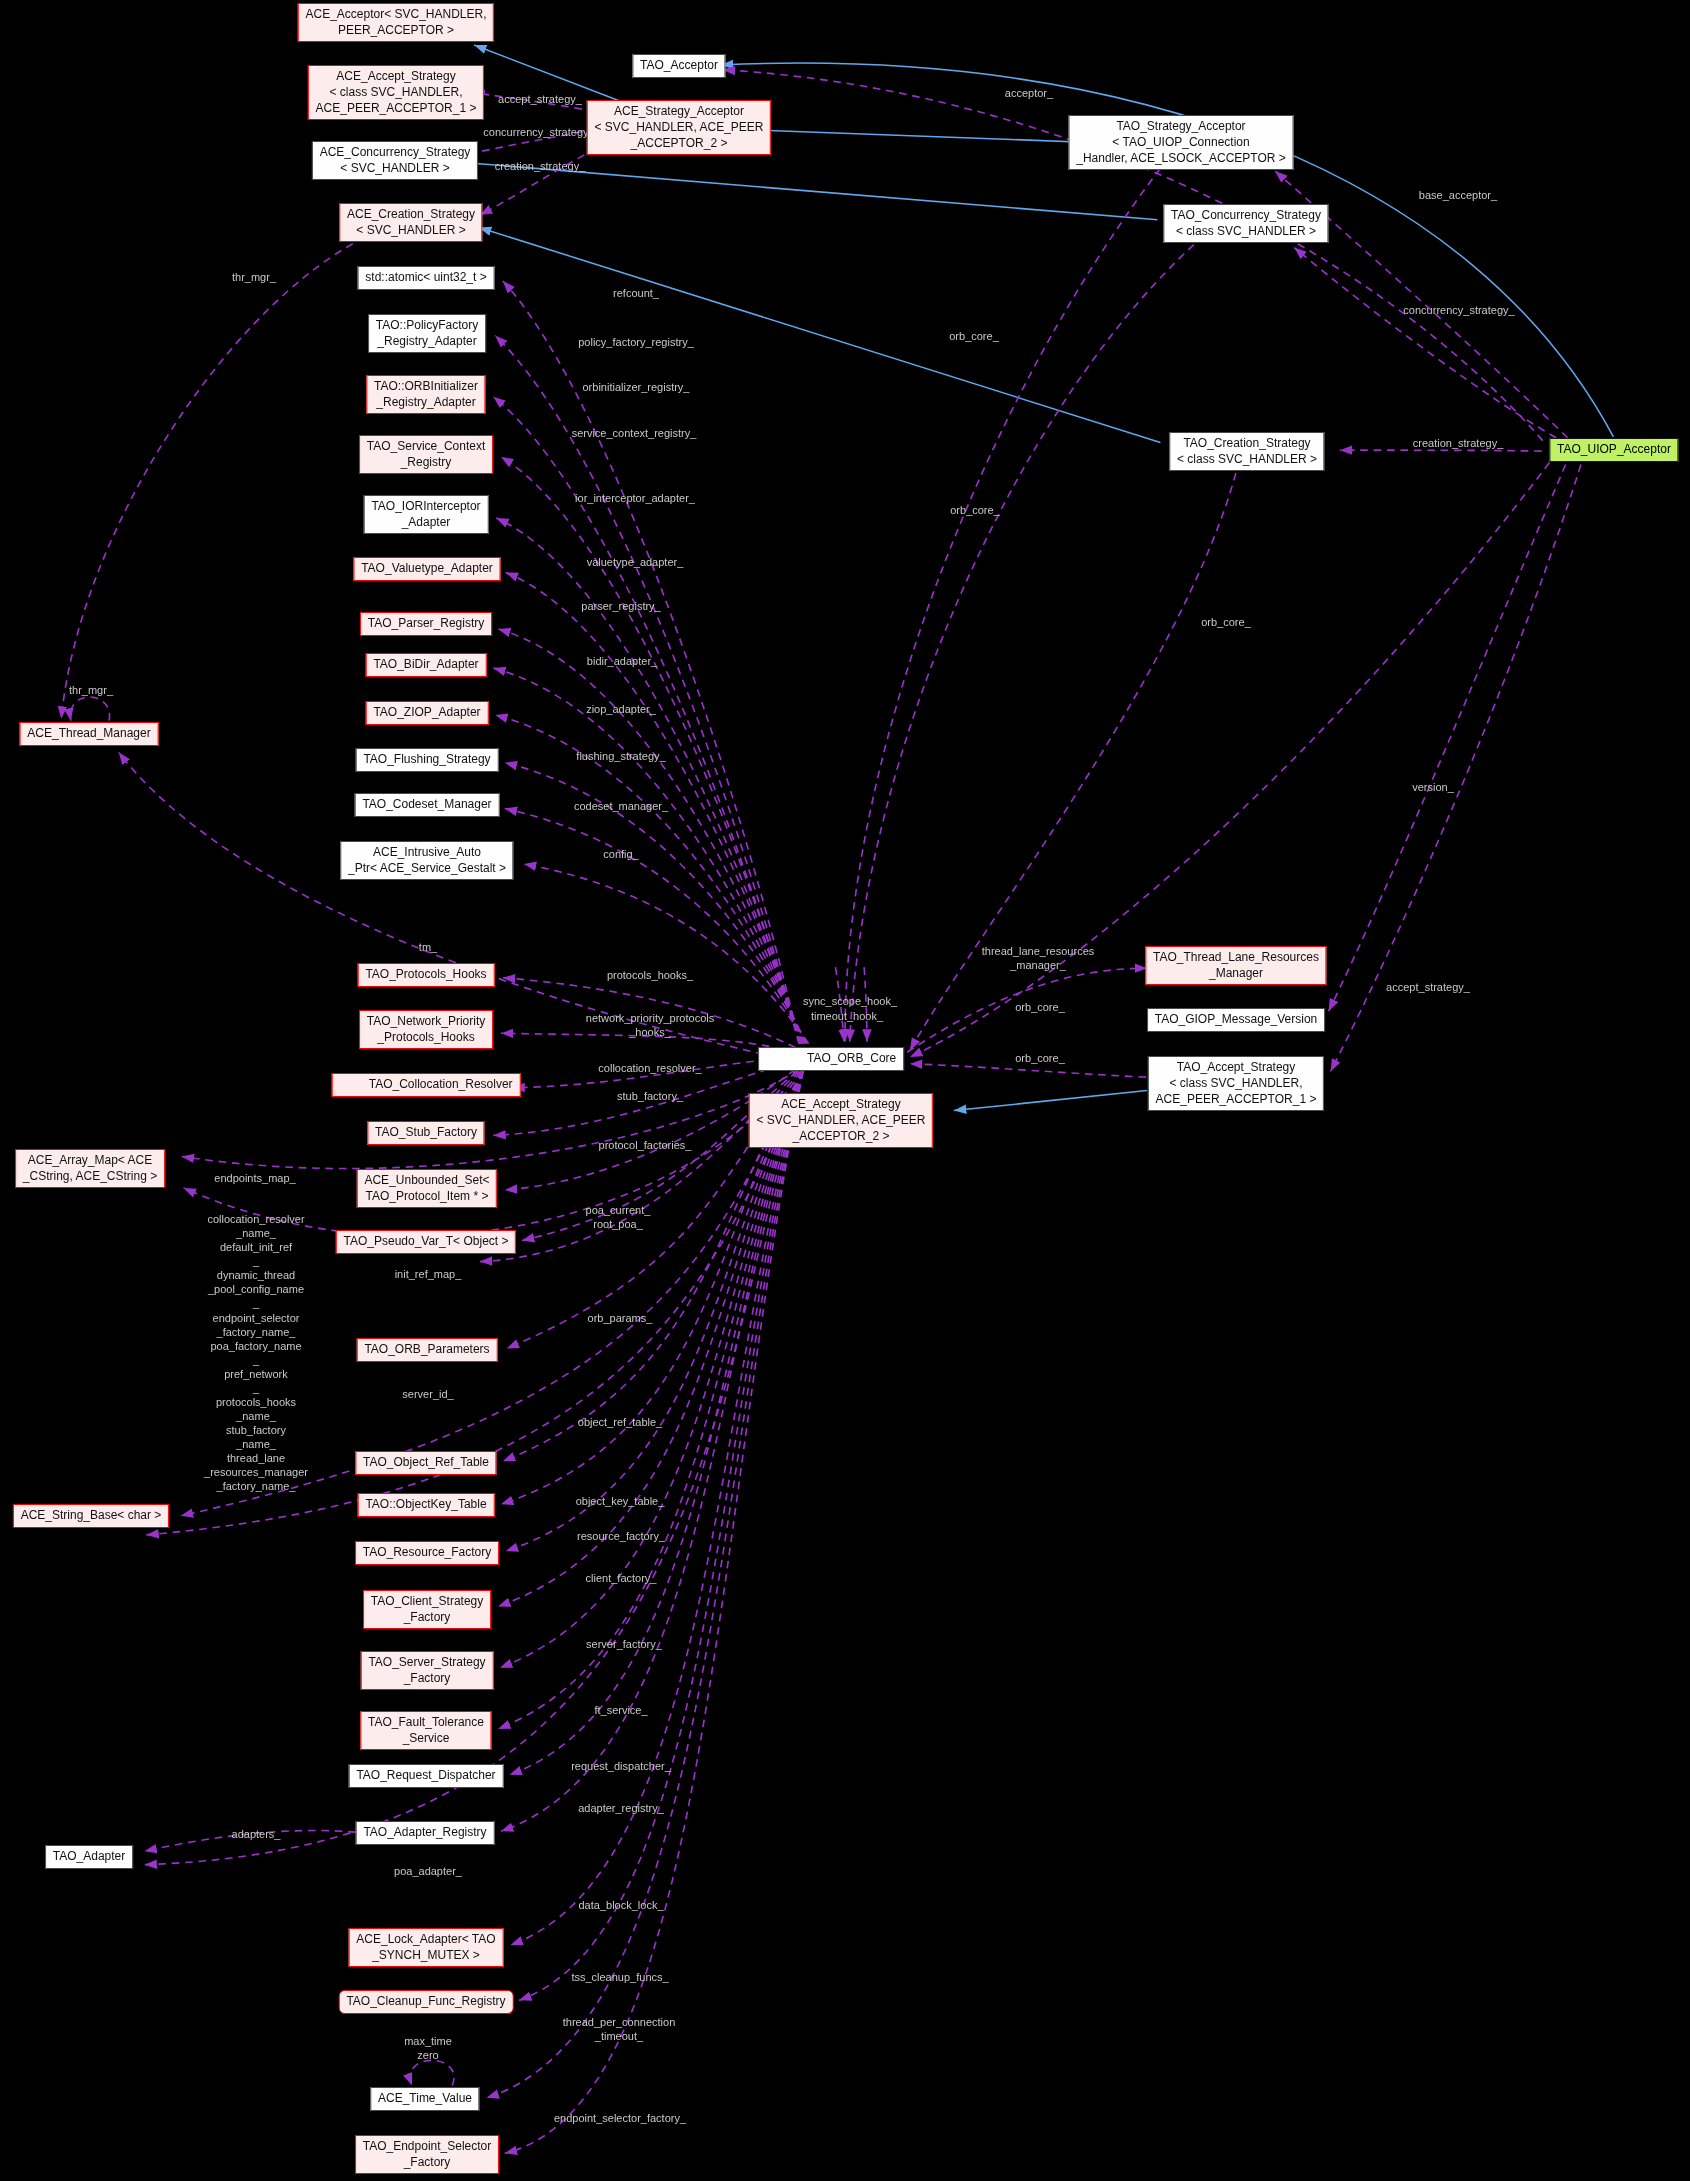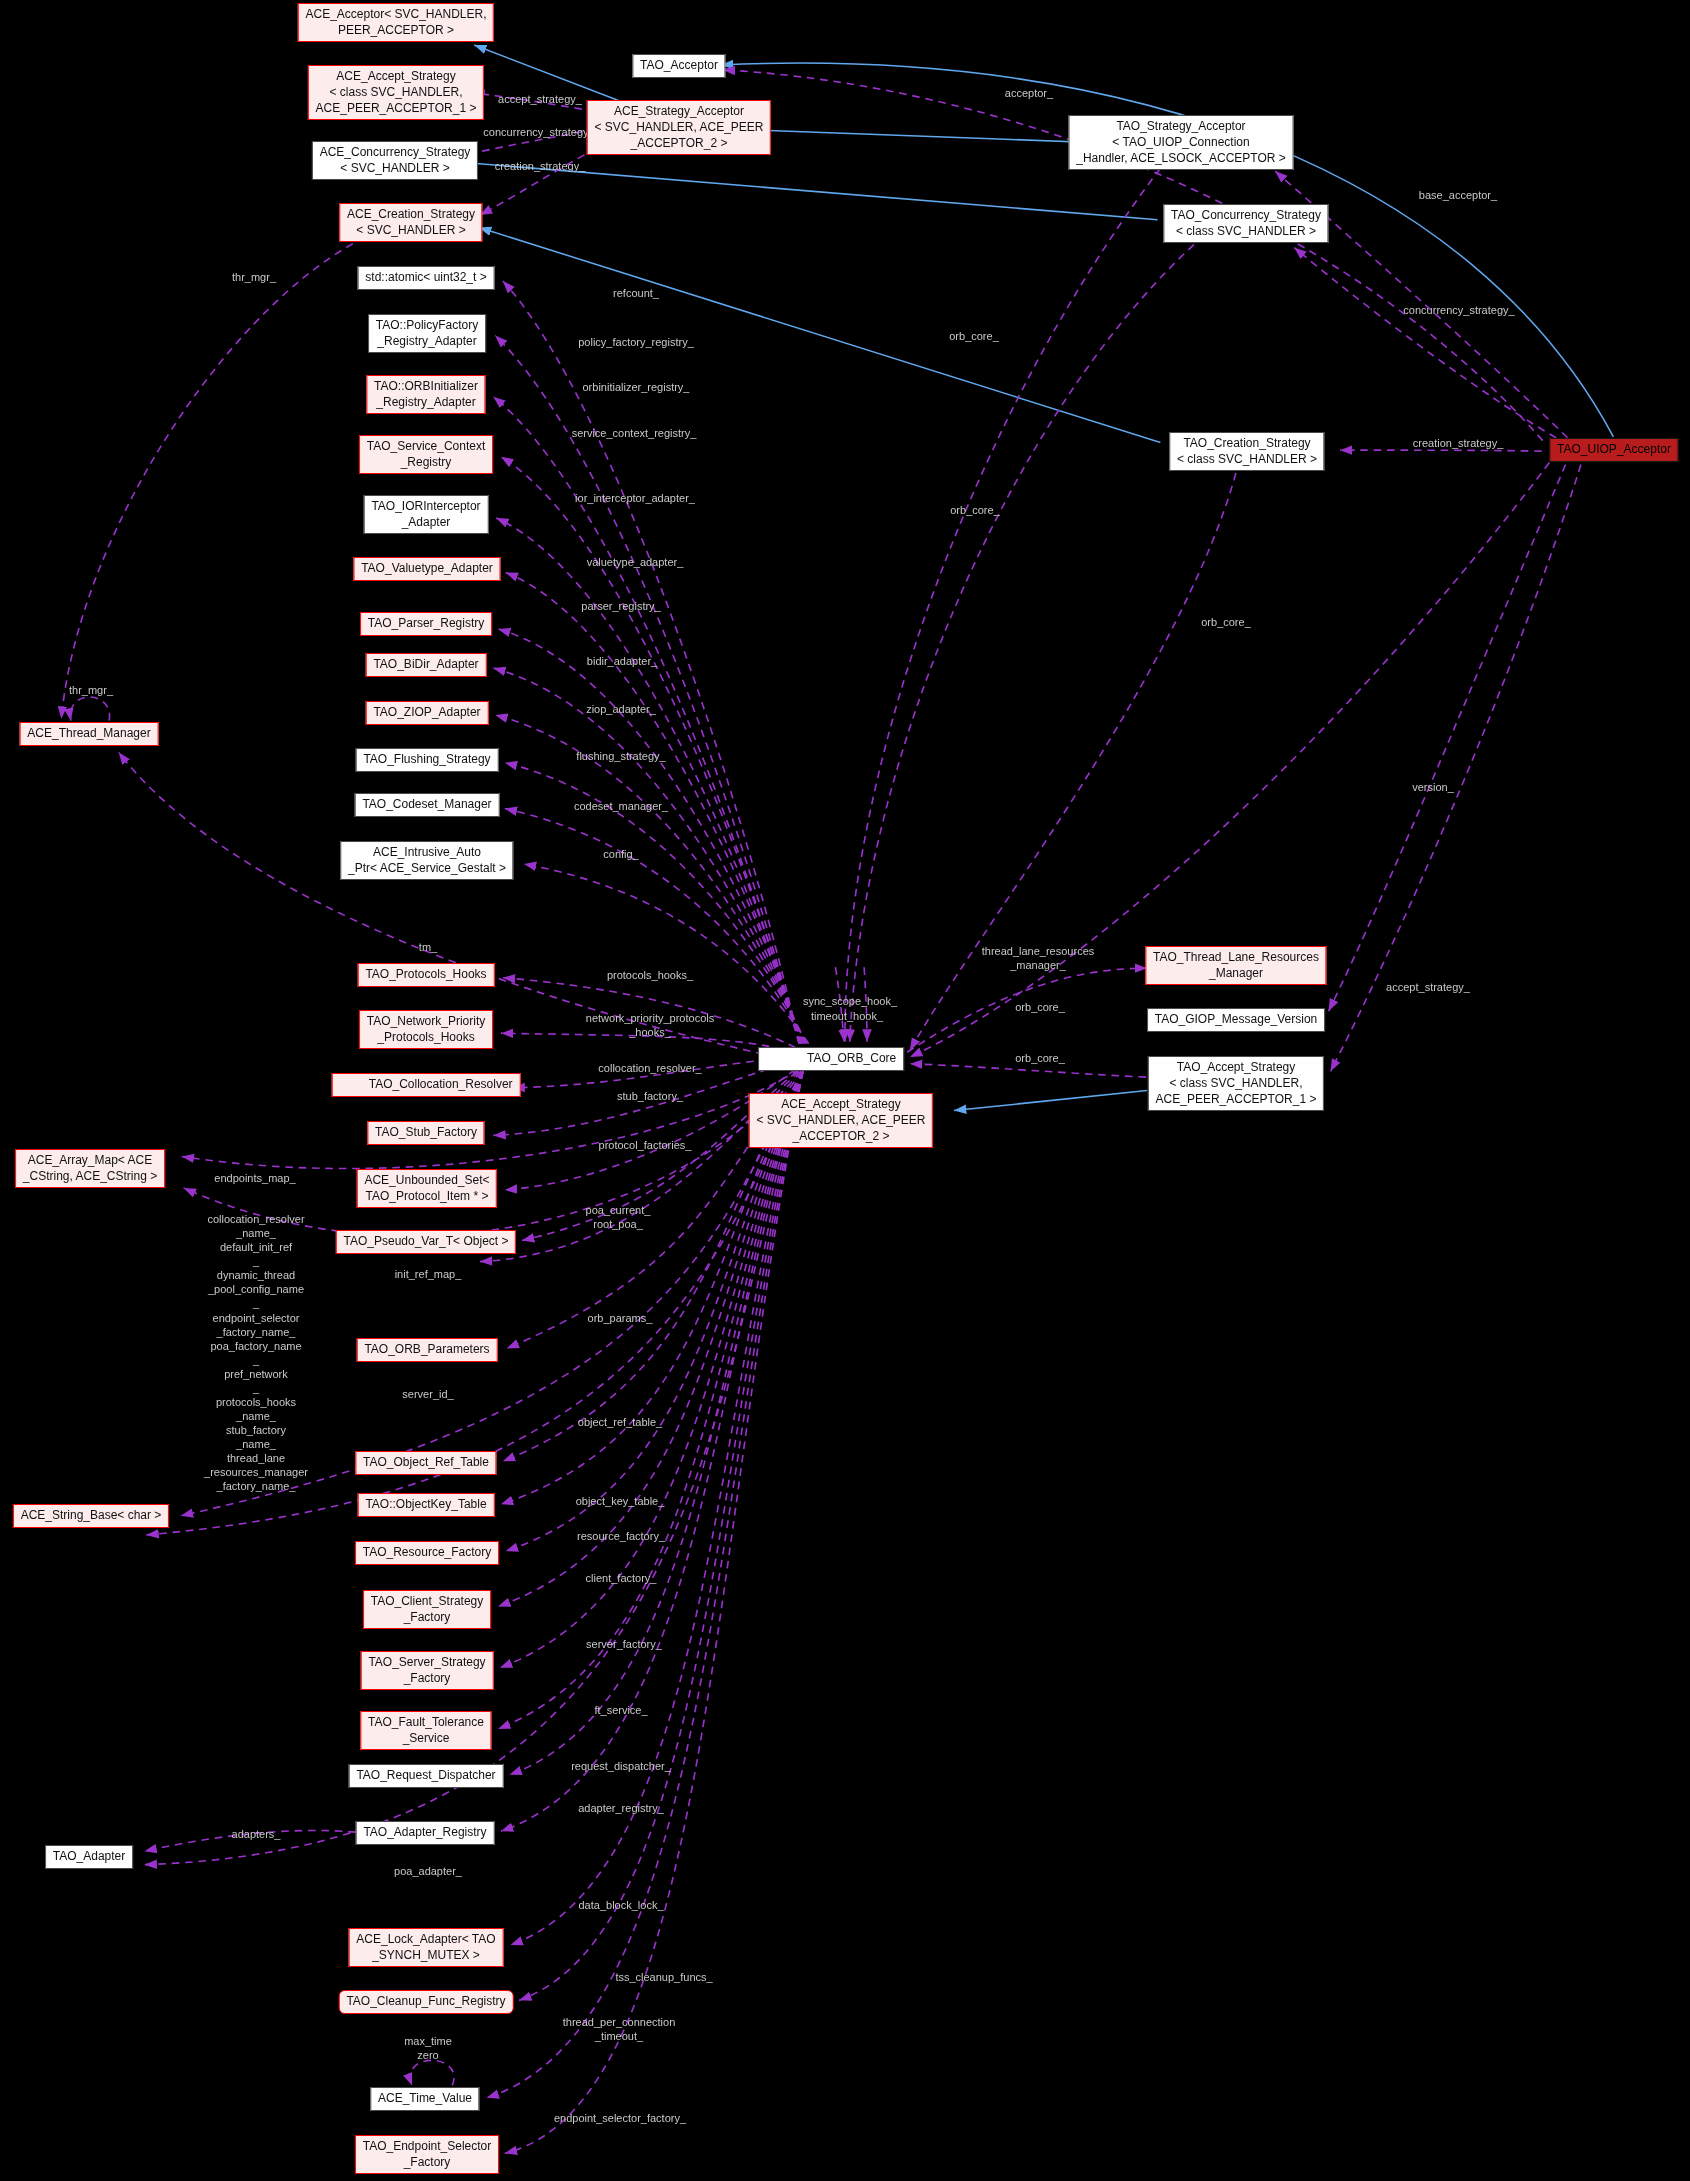--- a/index.html
+++ b/index.html
@@ -6,21 +6,21 @@
   #stage{position:relative;width:1690px;height:2181px;background:#000;overflow:hidden;
          font-family:"Liberation Sans","DejaVu Sans",sans-serif;}
   #edge-layer{position:absolute;left:0;top:0;width:1690px;height:2181px;}
   .edge{fill:none;}
   .edge.dashed{stroke:#9a32cc;stroke-width:1.7;stroke-dasharray:8 6;}
   .edge.solid{stroke:#5fa8ee;stroke-width:1.6;}
   .node{position:absolute;transform:translateX(-50%);white-space:pre-line;text-align:center;
         font-size:12px;line-height:1.32;color:#111;padding:2.9px 6.7px;z-index:5;cursor:pointer;}
   .node.pink{background:#fcecec;border:1.5px solid #ff0000;}
   .node.white{background:#fefefe;border:1.5px solid #4a4a4a;}
-  .node.target{background:#b91c1c;border:1.5px solid #161616;color:#000;}
+  .node.target{background:#bef264;border:1.5px solid #161616;color:#000;}
   .lbl{position:absolute;transform:translateX(-50%);white-space:pre-line;text-align:center;
        font-size:11px;line-height:1.28;color:#c9c9c9;z-index:4;}
 </style>
 </head>
 <body>
 
 <div id="stage">
   <svg id="edge-layer" xmlns="http://www.w3.org/2000/svg" viewBox="0 0 1768 2282" width="1690" height="2181">
     <defs>
       <marker id="ap" markerWidth="15" markerHeight="12" refX="13" refY="6" orient="auto" markerUnits="userSpaceOnUse">
@@ -223,21 +223,21 @@
       <div class="lbl" style="left: 620px; top: 1494px;">object_key_table_</div>
       <div class="lbl" style="left: 621px; top: 1529px;">resource_factory_</div>
       <div class="lbl" style="left: 621px; top: 1571px;">client_factory_</div>
       <div class="lbl" style="left: 624px; top: 1637px;">server_factory_</div>
       <div class="lbl" style="left: 621px; top: 1703px;">ft_service_</div>
       <div class="lbl" style="left: 621px; top: 1759px;">request_dispatcher_</div>
       <div class="lbl" style="left: 621px; top: 1801px;">adapter_registry_</div>
       <div class="lbl" style="left: 256px; top: 1827px;">adapters_</div>
       <div class="lbl" style="left: 428px; top: 1864px;">poa_adapter_</div>
       <div class="lbl" style="left: 621px; top: 1898px;">data_block_lock_</div>
-      <div class="lbl" style="left: 620px; top: 1970px; margin-left: 44px;">tss_cleanup_funcs_</div>
+      <div class="lbl" style="left: 620px; top: 1970px;">tss_cleanup_funcs_</div>
       <div class="lbl" style="left: 619px; top: 2015px;">thread_per_connection
 _timeout_</div>
       <div class="lbl" style="left: 428px; top: 2034px;">max_time
 zero</div>
       <div class="lbl" style="left: 620px; top: 2111px;">endpoint_selector_factory_</div>
       <div class="lbl" style="left: 255px; top: 1171px;">endpoints_map_</div>
       <div class="lbl" style="left: 1038px; top: 944px;">thread_lane_resources
 _manager_</div>
       <div class="lbl" style="left: 1428px; top: 980px;">accept_strategy_</div>
       <div class="lbl" style="left: 850px; top: 994px;">sync_scope_hook_</div>

